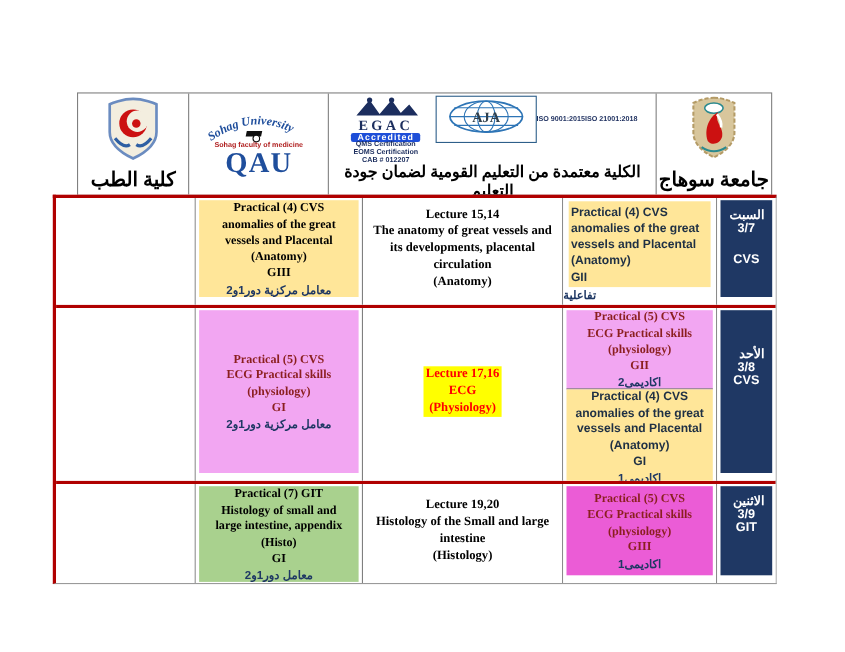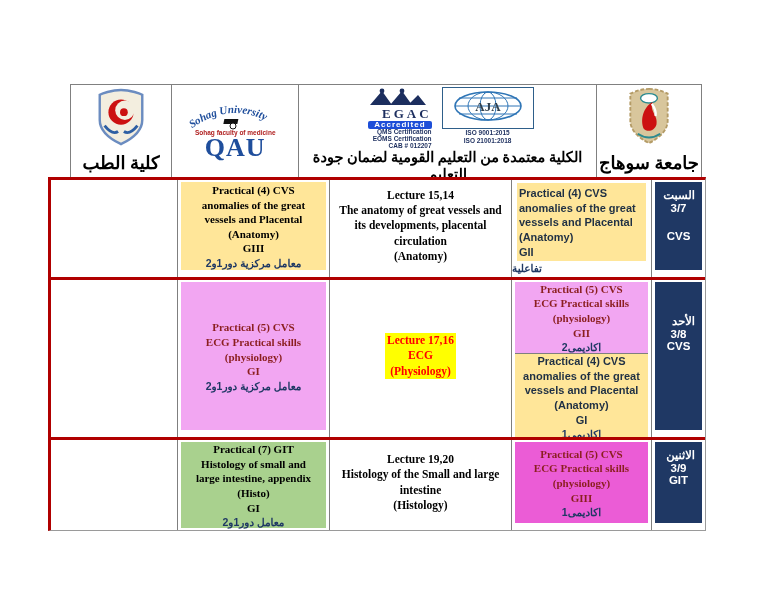--- a/index.html
+++ b/index.html
@@ -13,25 +13,25 @@
   
   .hdr{position:absolute;left:70px;top:84px;width:630px;height:92px;display:flex;
        border:1px solid #808080;background:#fff;}
   .hcell{border-right:1px solid #808080;display:flex;flex-direction:column;align-items:center;
          justify-content:space-between;padding:2px;box-sizing:border-box;}
   .hcell:last-child{border-right:none;}
   .hc1{width:102px;} .hc2{width:128px;} .hc3{width:300px;} .hc4{flex:1;}
   .hlabel{font-family:"Liberation Serif",serif;font-weight:bold;font-size:18px;color:#000;
           direction:rtl;white-space:nowrap;padding-bottom:1px;}
   .logorow{display:flex;align-items:flex-start;justify-content:center;gap:10px;width:100%;}
-  .egac{display:flex;flex-direction:column;align-items:flex-end;line-height:1.05;}
+  .egac{display:flex;flex-direction:column;align-items:center;line-height:1.05;}
   .egac .eg-big{font-family:"Liberation Serif",serif;font-weight:bold;color:#1c2e5e;font-size:13px;letter-spacing:3px;}
   .egac .eg-bar{background:#1d4ed8;color:#fff;font-size:8px;font-weight:bold;padding:0 6px;border-radius:2px;letter-spacing:1px;}
   .egac .eg-small{font-size:6.5px;font-weight:bold;color:#1c2e5e;text-align:center;}
-  .aja{display:flex;flex-direction:column;align-items:center;}
+  .aja{display:flex;flex-direction:row;align-items:center;}
   .aja .aja-box{border:1px solid #2e5f8a;padding:1px 8px;background:#fff;}
   .aja .aja-small{font-size:6.5px;font-weight:bold;color:#1c2e5e;text-align:center;line-height:1.2;}
   .accred-txt{font-family:"Liberation Serif",serif;font-weight:bold;font-size:14.5px;color:#000;
               direction:rtl;text-align:center;white-space:pre-line;line-height:1.15;width:100%;}
   .qau-wrap{display:flex;flex-direction:column;align-items:center;justify-content:center;flex:1;}
   .qau-sub{font-size:6.5px;font-weight:bold;color:#b02020;margin-top:-3px;}
   .qau-big{font-family:"Liberation Serif",serif;font-weight:bold;font-size:26px;color:#1f4e9c;line-height:.9;letter-spacing:1px;}
   
   .timetable{position:absolute;left:48px;top:177px;width:658px;box-sizing:border-box;
              border-left:3px solid var(--red);border-top:3px solid var(--red);

